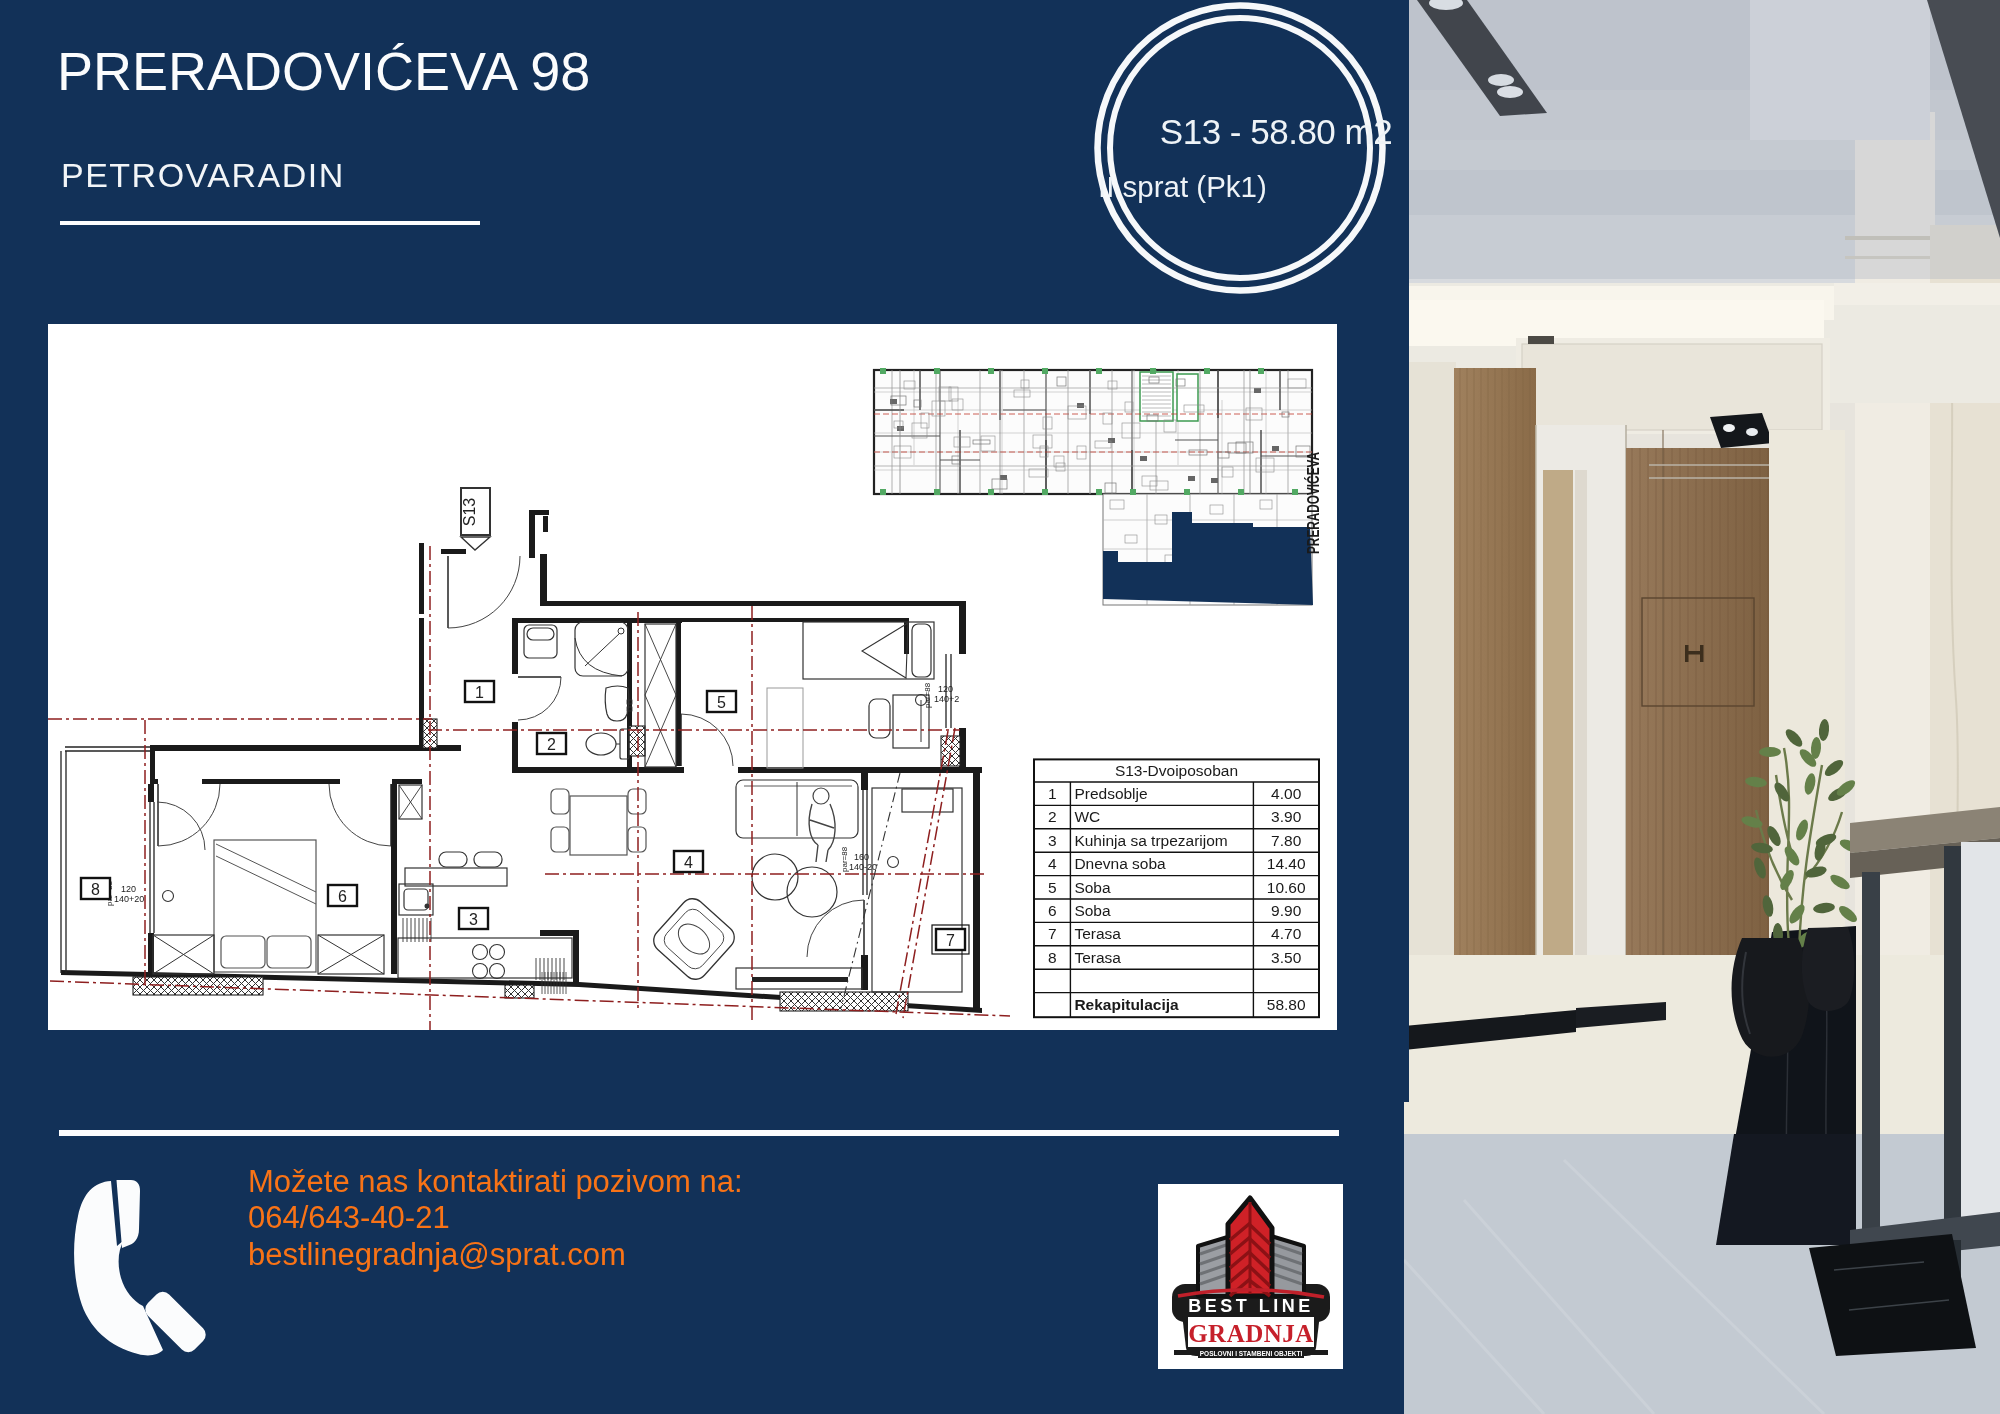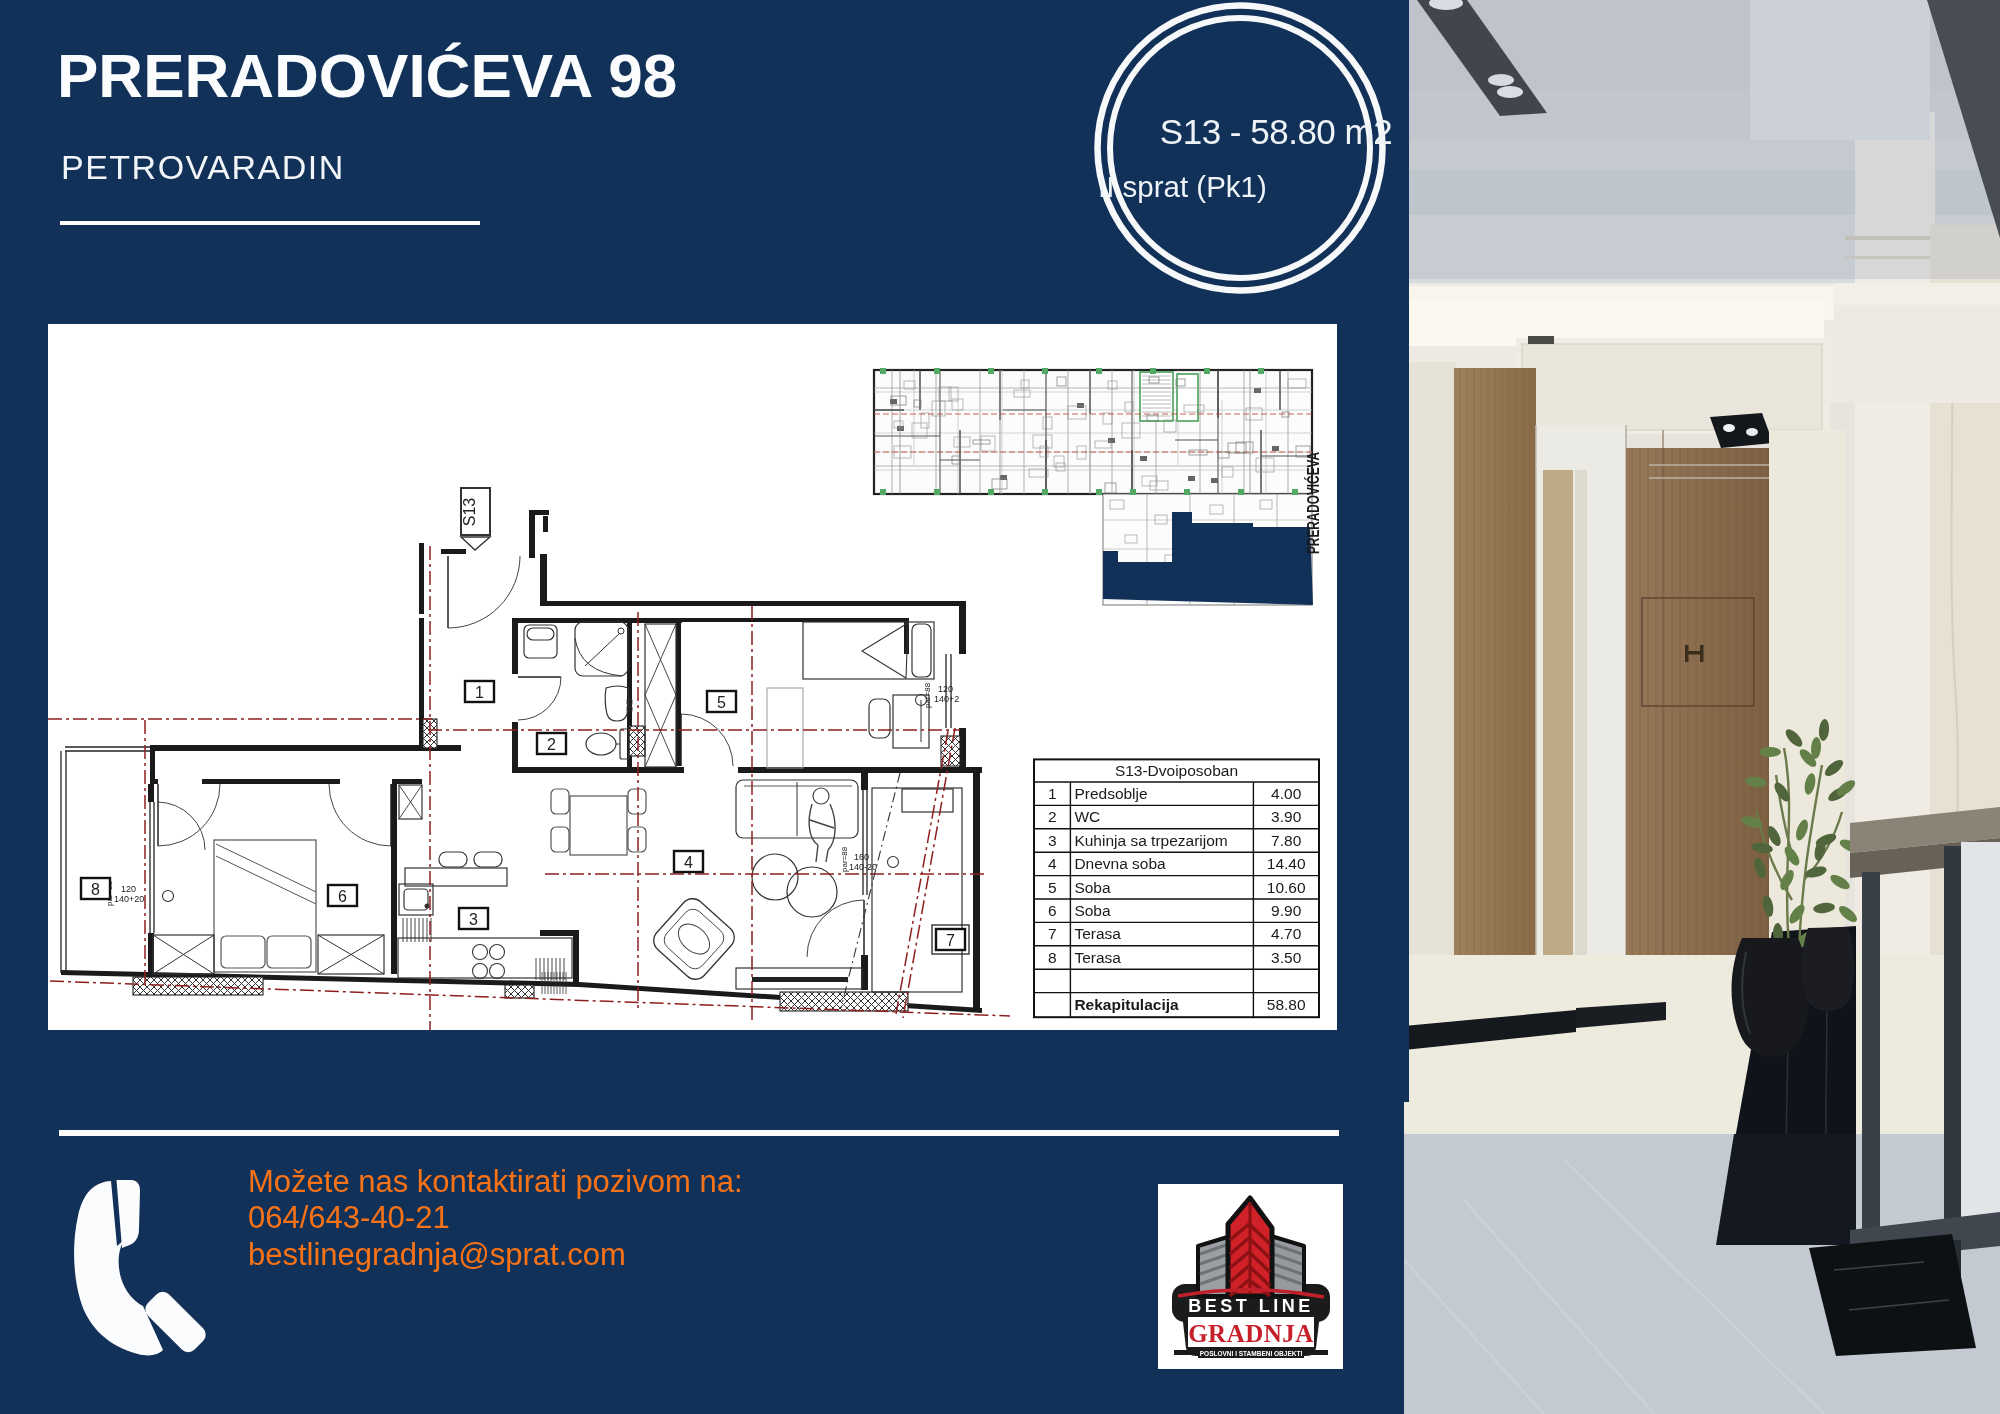--- a/index.html
+++ b/index.html
@@ -1,21 +1,21 @@
 <!DOCTYPE html>
 <html><head>
 <meta charset="utf-8">
 <style>
   html,body{margin:0;padding:0;}
   body{width:2000px;height:1414px;overflow:hidden;background:#123158;
        font-family:"Liberation Sans", sans-serif;}
   .abs{position:absolute;}
   #page{position:relative;width:2000px;height:1414px;background:#123158;}
-  #title{left:57px;top:40px;color:#fbfcfd;font-size:62px;letter-spacing:0px;font-weight:700;}
-  #subtitle{left:61px;top:148px;color:#f2f5f8;font-size:34px;letter-spacing:1.5px;}
+  #title{left:57px;top:40px;color:#fbfcfd;font-size:54px;letter-spacing:0px;font-weight:400;}
+  #subtitle{left:61px;top:156px;color:#f2f5f8;font-size:34px;letter-spacing:1.5px;}
   #underline{left:60px;top:221px;width:420px;height:4px;background:#fdfdfd;}
   #panel{left:48px;top:324px;width:1289px;height:706px;background:#ffffff;}
   #whiteline{left:59px;top:1130px;width:1280px;height:6px;background:#fcfcfd;}
   #contact{left:248px;top:1164px;color:#f97316;font-size:31px;line-height:36.3px;}
   #contact div{height:36.3px;}
   #badgetext1{left:1126px;top:112px;width:300px;text-align:center;color:#eef3f7;font-size:35px;letter-spacing:-0.5px;}
   #badgetext2{left:1098px;top:170px;width:297px;color:#eef3f7;font-size:29.5px;}
 </style>
 </head>
 <body>

